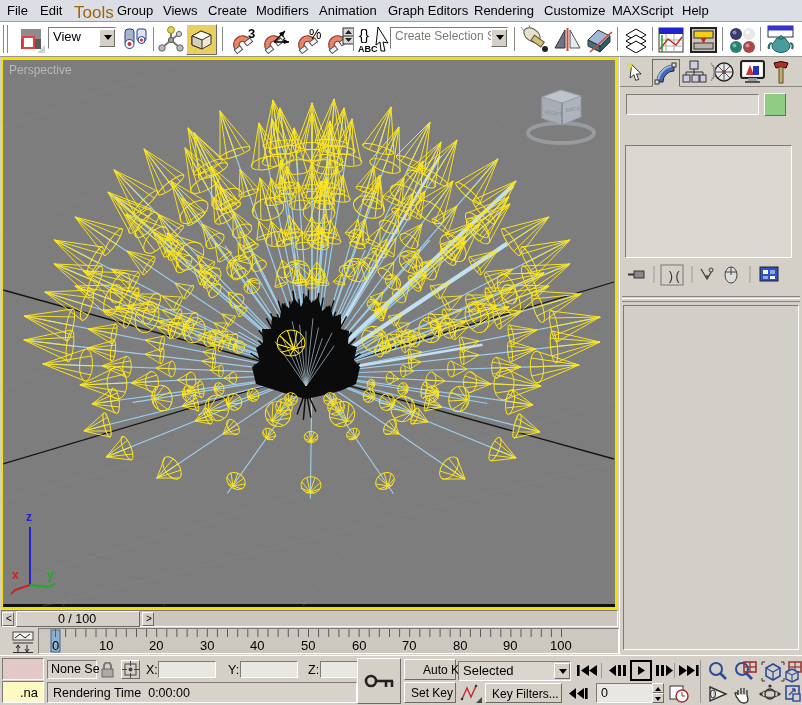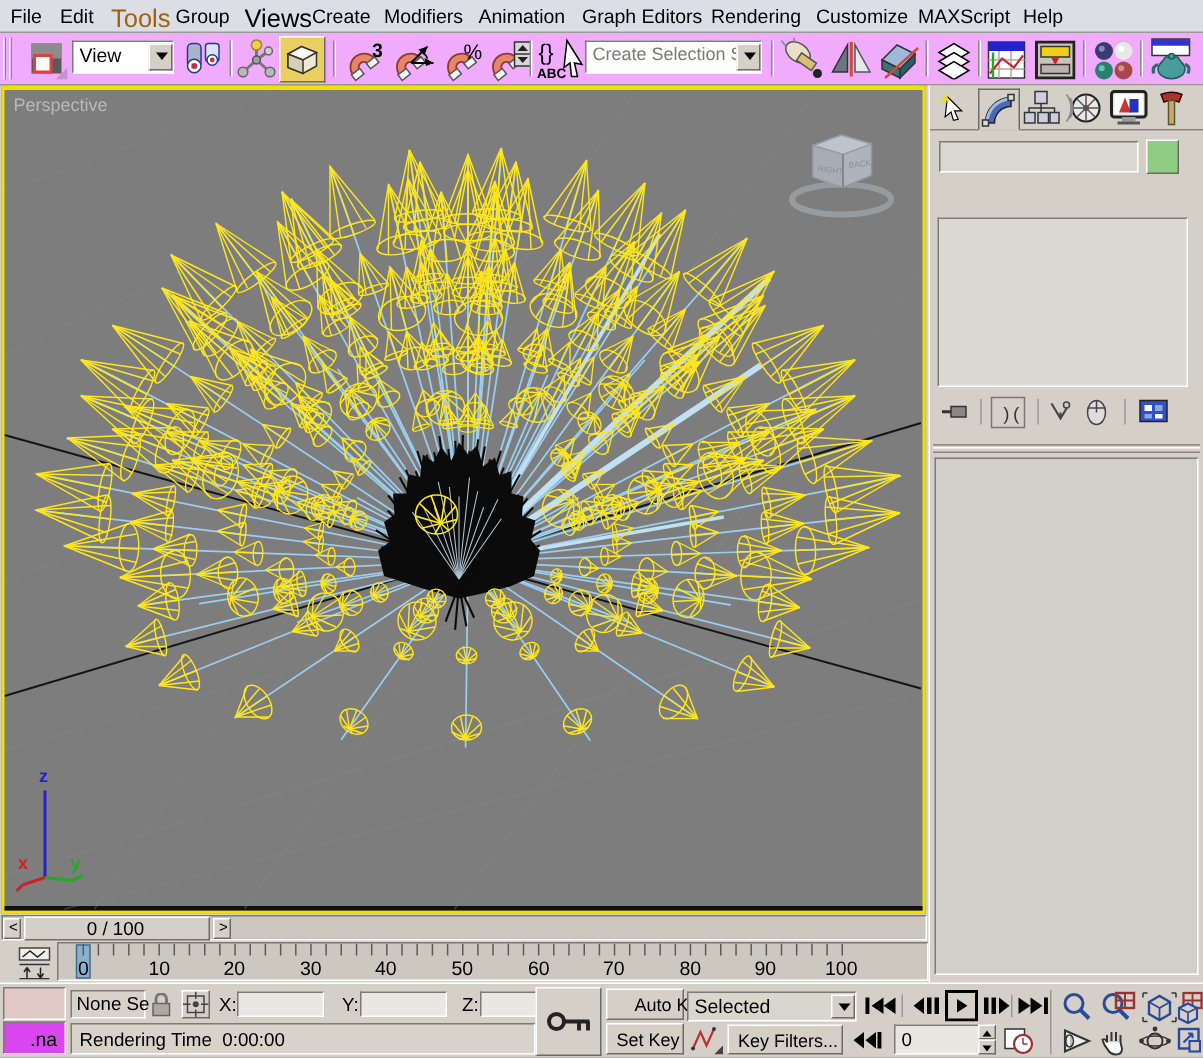--- a/index.html
+++ b/index.html
@@ -1,28 +1,28 @@
 <!DOCTYPE html>
 <html><head><meta charset="utf-8"><style>html,body{margin:0;padding:0}*{box-sizing:border-box}body{width:802px;height:705px;background:#d4d0c8;position:relative;font-family:'Liberation Sans',sans-serif;overflow:hidden}.ab{position:absolute}body *{white-space:nowrap}</style></head><body>
 <div class="ab" style="left:0;top:0;width:802px;height:22px;background:#dbdfe5;border-bottom:1px solid #9b9b9b">
     <span class="ab" style="left:7px;top:3px;font-size:13px;color:#000">File</span>
     <span class="ab" style="left:40px;top:3px;font-size:13px;color:#000">Edit</span>
     <span class="ab" style="left:74px;top:3px;font-size:17px;color:#a16207">Tools</span>
     <span class="ab" style="left:117px;top:3px;font-size:13px;color:#000">Group</span>
-    <span class="ab" style="left:163px;top:3px;font-size:17px;color:#000">Views</span>
+    <span class="ab" style="left:163px;top:3px;font-size:13px;color:#000">Views</span>
     <span class="ab" style="left:208px;top:3px;font-size:13px;color:#000">Create</span>
     <span class="ab" style="left:256px;top:3px;font-size:13px;color:#000">Modifiers</span>
     <span class="ab" style="left:319px;top:3px;font-size:13px;color:#000">Animation</span>
     <span class="ab" style="left:388px;top:3px;font-size:13px;color:#000">Graph Editors</span>
     <span class="ab" style="left:474px;top:3px;font-size:13px;color:#000">Rendering</span>
     <span class="ab" style="left:544px;top:3px;font-size:13px;color:#000">Customize</span>
     <span class="ab" style="left:612px;top:3px;font-size:13px;color:#000">MAXScript</span>
     <span class="ab" style="left:682px;top:3px;font-size:13px;color:#000">Help</span>
   </div>
-<div class="ab" style="left:0;top:22px;width:802px;height:35px;background:#f0abfc;border-bottom:1px solid #9a968f">
+<div class="ab" style="left:0;top:22px;width:802px;height:35px;background:#ffffff;border-bottom:1px solid #9a968f">
     <div class="ab" style="left:2px;top:3px;width:2px;height:28px;border-left:1px solid #fff;border-right:1px solid #888"></div>
     <div class="ab" style="left:6px;top:3px;width:2px;height:28px;border-left:1px solid #fff;border-right:1px solid #888"></div>
     <svg class="ab" style="left:19px;top:5px" width="26" height="26">
       <rect x="2" y="2" width="20" height="20" fill="#5a5a5a"></rect>
       <rect x="2" y="2" width="20" height="10" fill="#8c8c8c"></rect>
       <rect x="4" y="10" width="11" height="11" fill="#fff" stroke="#e04040" stroke-width="2"></rect>
       <polygon points="18,26 26,26 26,18" fill="#444" opacity="0.25"></polygon>
     </svg>
     <div style="position:absolute;left:48px;top:5px;width:68px;height:22px;background:#fff;border-top:1px solid #7e7b76;border-left:1px solid #7e7b76;border-bottom:1px solid #fff;border-right:1px solid #fff;">
       <div style="position:absolute;left:4px;top:1px;width:46px;font:13px 'Liberation Sans',sans-serif;color:#000;white-space:nowrap;overflow:hidden">View</div>
@@ -2075,21 +2075,21 @@
       <rect x="142" y="7" width="5" height="4" fill="#8ad"></rect>
       <rect x="135" y="13" width="5" height="3" fill="#8ad"></rect>
       <rect x="142" y="13" width="5" height="3" fill="#fff"></rect>
     </svg>
     <div class="ab" style="left:2px;top:239px;width:178px;height:3px;border-top:1px solid #8a867f;border-bottom:1px solid #fff"></div>
     <div class="ab" style="left:2px;top:244px;width:178px;height:2px;border-top:1px solid #8a867f"></div>
     <div style="position:absolute;left:3px;top:248px;width:176px;height:345px;background:#d2cfc8;border-top:1px solid #7e7b76;border-left:1px solid #7e7b76;border-bottom:1px solid #fff;border-right:1px solid #fff;"></div>
   </div>
 <div class="ab" style="left:0;top:655px;width:802px;height:50px;background:#d4d0c8;border-top:1px solid #fff">
     <div style="position:absolute;left:2px;top:2px;width:42px;height:22px;background:#e3c8c8;border-top:1px solid #7e7b76;border-left:1px solid #7e7b76;border-bottom:1px solid #fff;border-right:1px solid #fff;"></div>
-    <div style="position:absolute;left:2px;top:25px;width:42px;height:22px;background:#d946ef;border-top:1px solid #7e7b76;border-left:1px solid #7e7b76;border-bottom:1px solid #fff;border-right:1px solid #fff;">
+    <div style="position:absolute;left:2px;top:25px;width:42px;height:22px;background:#fef9c3;border-top:1px solid #7e7b76;border-left:1px solid #7e7b76;border-bottom:1px solid #fff;border-right:1px solid #fff;">
       <div style="position:absolute;left:17px;top:3px;font-size:13px">.na</div>
     </div>
     <div style="position:absolute;left:47px;top:4px;width:50px;height:19px;background:#d7d3cb;border-top:1px solid #7e7b76;border-left:1px solid #7e7b76;border-bottom:1px solid #fff;border-right:1px solid #fff;">
       <div style="position:absolute;left:3px;top:1px;font-size:12.5px;white-space:nowrap">None Se</div>
     </div>
     <svg class="ab" style="left:100px;top:6px" width="15" height="16">
       <rect x="2" y="7" width="11" height="8" fill="#aeaaa2" stroke="#666"></rect>
       <path d="M4 7 V4 A3.5 3.5 0 0 1 11 4 V7" fill="none" stroke="#777" stroke-width="2"></path>
     </svg>
     <div style="position:absolute;left:121px;top:4px;width:19px;height:19px;background:#d4d0c8;border-top:1px solid #fff;border-left:1px solid #fff;border-bottom:1px solid #6e6b66;border-right:1px solid #6e6b66;"><svg width="17" height="17">

